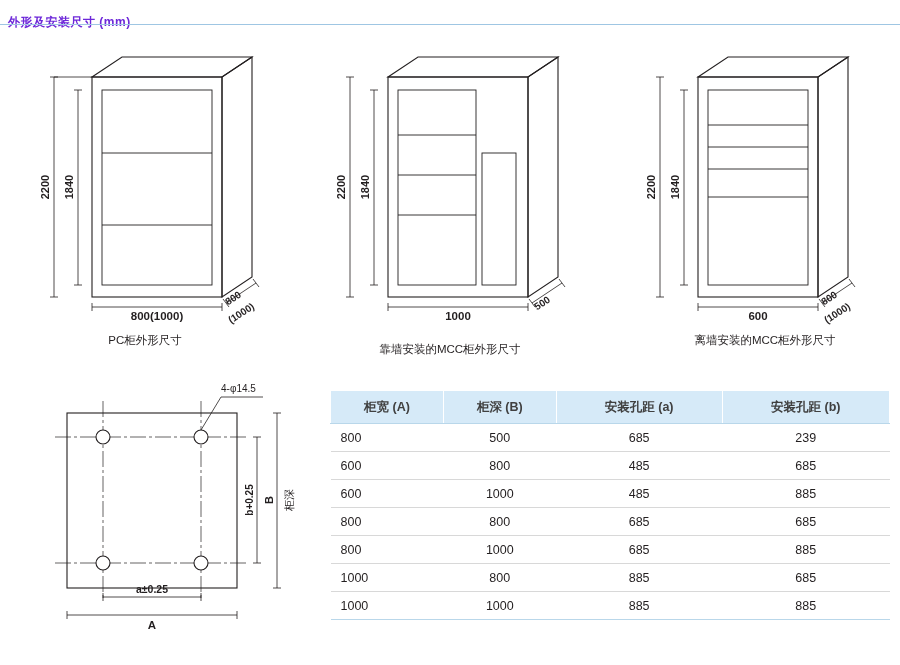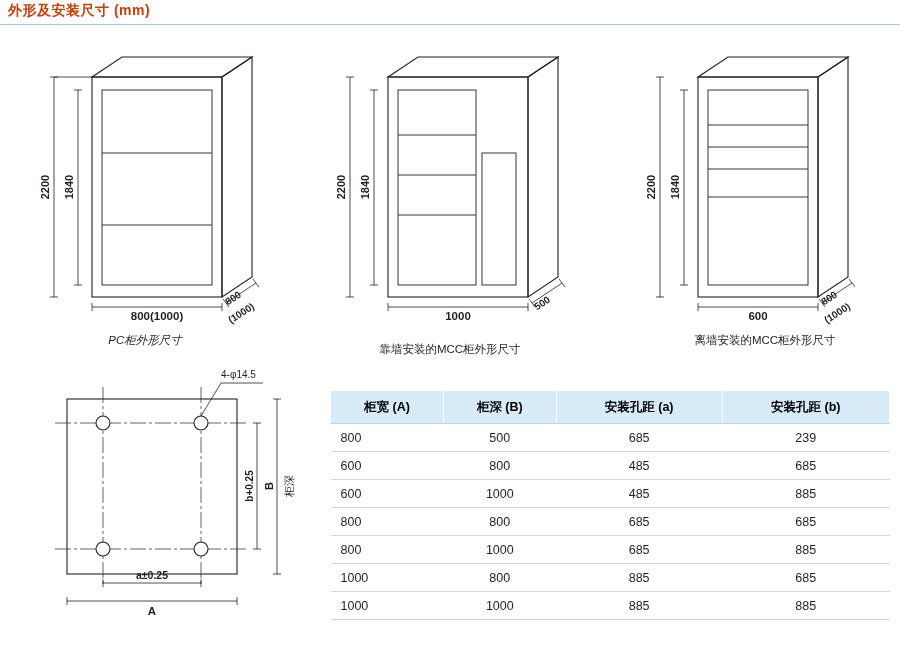--- a/index.html
+++ b/index.html
@@ -5,22 +5,22 @@
   html,body{margin:0;padding:0;}
   body{
     width:900px;height:665px;
     background:#ffffff;
     font-family:"Liberation Sans","DejaVu Sans",sans-serif;
     color:#231f20;
     position:relative;
     overflow:hidden;
   }
   .page-title{
-    position:absolute;left:8px;top:2px;
-    font-size:14px;font-weight:bold;color:#c2410c;
+    position:absolute;left:8px;top:14px;
+    font-size:12px;font-weight:bold;color:#6d28d9;
     letter-spacing:.5px;
   }
   .title-rule{
     position:absolute;left:0;top:24px;width:900px;height:1px;background:#9fc6e3;
   }
 
   
   .fig{position:absolute;}
   .fig-caption{
     position:absolute;text-align:center;font-size:11.5px;color:#231f20;
@@ -31,21 +31,21 @@
 
   
   .spec-table{
     position:absolute;left:330px;top:390px;
     border-collapse:collapse;
     width:560px;
     font-size:12.5px;
   }
   .spec-table th{
     background:#d6eaf8;
-    color:#000000;
+    color:#404040;
     font-weight:bold;
     height:30px;
     border:1px solid #ffffff;
     border-bottom:1px solid #b9d7ea;
     text-align:center;
     font-size:12.5px;
   }
   .spec-table td{
     height:25px;
     text-align:center;
@@ -98,21 +98,21 @@
     <line x1="223" y1="244" x2="229" y2="252"></line>
   </g>
 
   <text x="19" y="152" font-size="11" font-family="Liberation Sans, sans-serif" fill="#231f20" text-anchor="middle" transform="rotate(-90 19 152)" font-weight="bold">2200</text>
   <text x="43" y="152" font-size="11" font-family="Liberation Sans, sans-serif" fill="#231f20" text-anchor="middle" transform="rotate(-90 43 152)" font-weight="bold">1840</text>
   <text x="127" y="285" font-size="11.5" font-family="Liberation Sans, sans-serif" fill="#231f20" text-anchor="middle" font-weight="bold">800(1000)</text>
   <text x="205" y="266" font-size="10" font-family="Liberation Sans, sans-serif" fill="#231f20" text-anchor="middle" transform="rotate(-33 205 266)" font-weight="bold">800</text>
   <text x="213" y="281" font-size="10" font-family="Liberation Sans, sans-serif" fill="#231f20" text-anchor="middle" transform="rotate(-33 213 281)" font-weight="bold">(1000)</text>
 </svg>
 </div>
-<div class="fig-caption" style="left:0px;top:333px;width:290px;font-style:italic;">PC柜外形尺寸</div>
+<div class="fig-caption" style="left:0px;top:333px;width:290px;">PC柜外形尺寸</div>
 
 <div class="fig" style="left:330px;top:35px;">
 <svg width="260" height="290" viewBox="0 0 260 290">
   <g fill="none" stroke="#231f20" stroke-width="1.1">
     <rect x="58" y="42" width="140" height="220"></rect>
     <polygon points="58,42 88,22 228,22 198,42"></polygon>
     <polygon points="198,42 228,22 228,242 198,262"></polygon>
 
     <rect x="68" y="55" width="78" height="195" stroke-width="0.9"></rect>
     <line x1="68" y1="100" x2="146" y2="100" stroke-width="0.9"></line>
@@ -175,21 +175,21 @@
 
   <text x="15" y="152" font-size="11" font-family="Liberation Sans, sans-serif" fill="#231f20" text-anchor="middle" transform="rotate(-90 15 152)" font-weight="bold">2200</text>
   <text x="39" y="152" font-size="11" font-family="Liberation Sans, sans-serif" fill="#231f20" text-anchor="middle" transform="rotate(-90 39 152)" font-weight="bold">1840</text>
   <text x="118" y="285" font-size="11.5" font-family="Liberation Sans, sans-serif" fill="#231f20" text-anchor="middle" font-weight="bold">600</text>
   <text x="191" y="266" font-size="10" font-family="Liberation Sans, sans-serif" fill="#231f20" text-anchor="middle" transform="rotate(-33 191 266)" font-weight="bold">800</text>
   <text x="199" y="281" font-size="10" font-family="Liberation Sans, sans-serif" fill="#231f20" text-anchor="middle" transform="rotate(-33 199 281)" font-weight="bold">(1000)</text>
 </svg>
 </div>
 <div class="fig-caption" style="left:615px;top:333px;width:300px;">离墙安装的MCC柜外形尺寸</div>
 
-<div class="fig" style="left:25px;top:361px;text-decoration:underline;">
+<div class="fig" style="left:25px;top:375px;text-decoration:underline;">
 <svg width="290" height="260" viewBox="0 0 290 260">
   <g fill="none" stroke="#231f20" stroke-width="1.1">
 
     <rect x="42" y="38" width="170" height="175"></rect>
   </g>
 
   <g stroke="#231f20" stroke-width="0.7" stroke-dasharray="16,3,3,3">
     <line x1="30" y1="62" x2="224" y2="62"></line>
     <line x1="30" y1="188" x2="224" y2="188"></line>
     <line x1="78" y1="26" x2="78" y2="225"></line>

